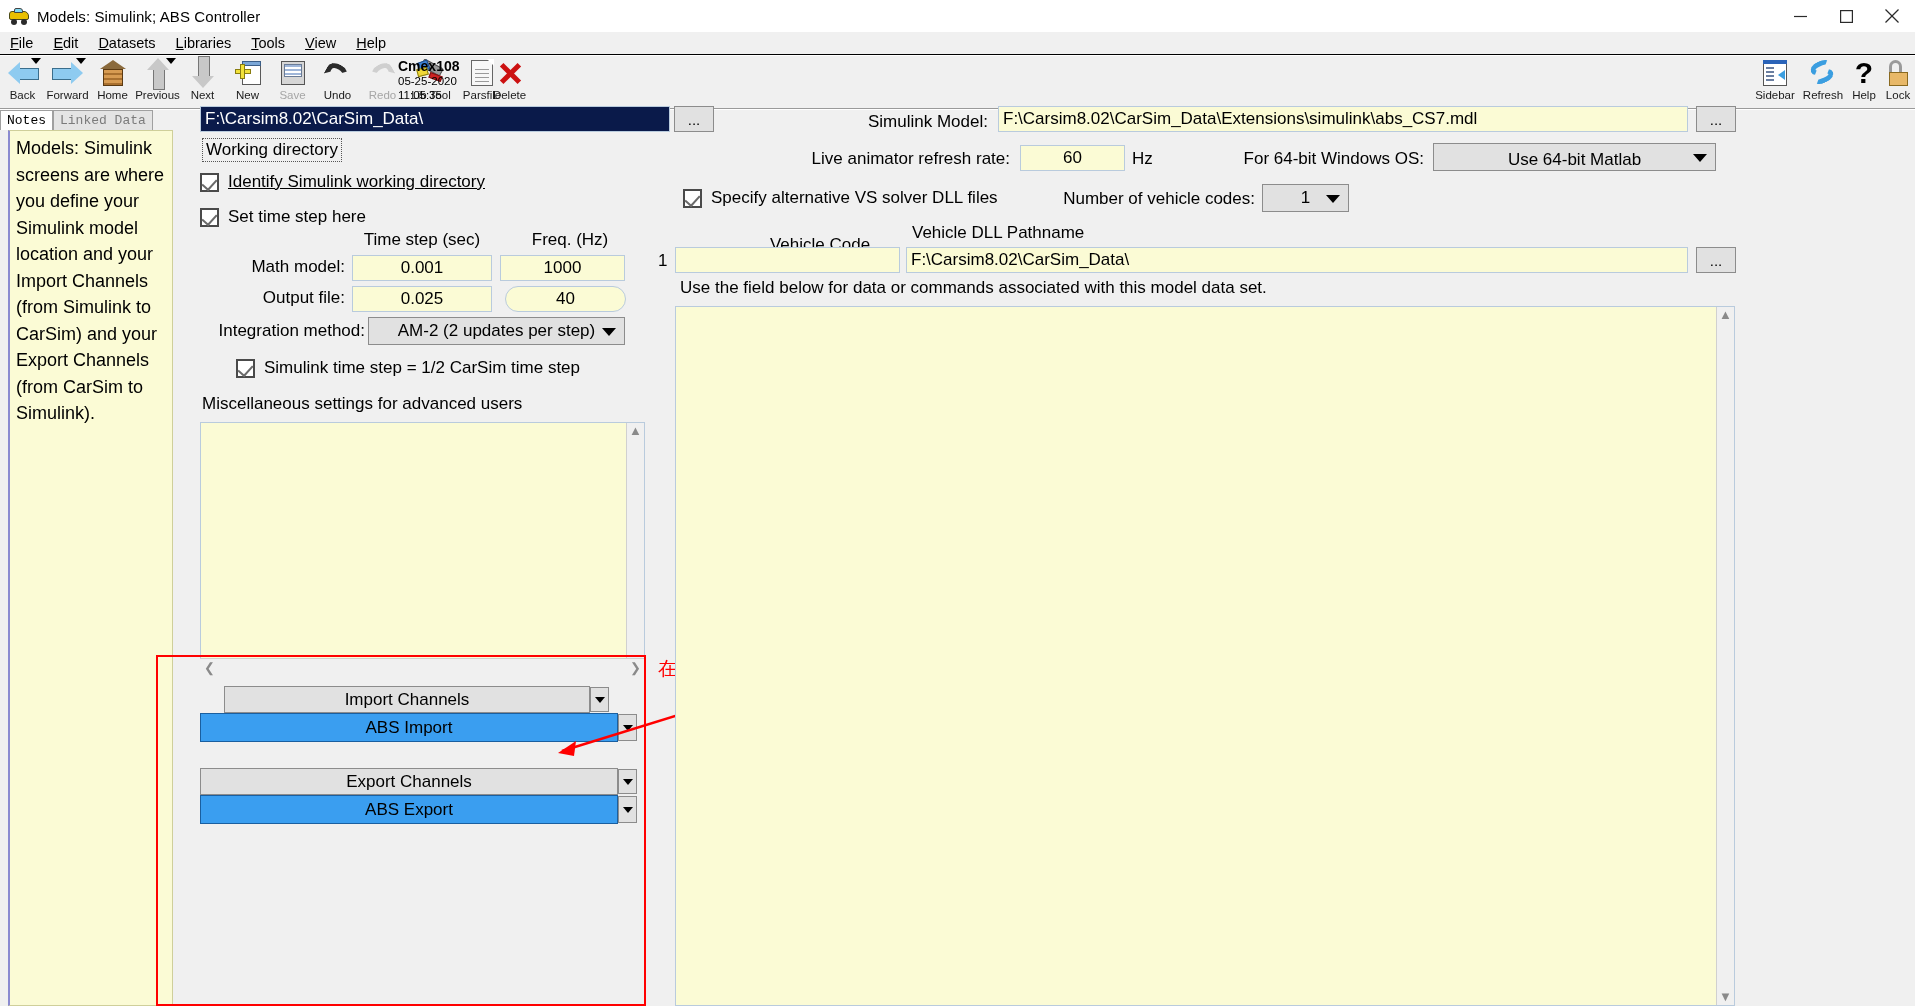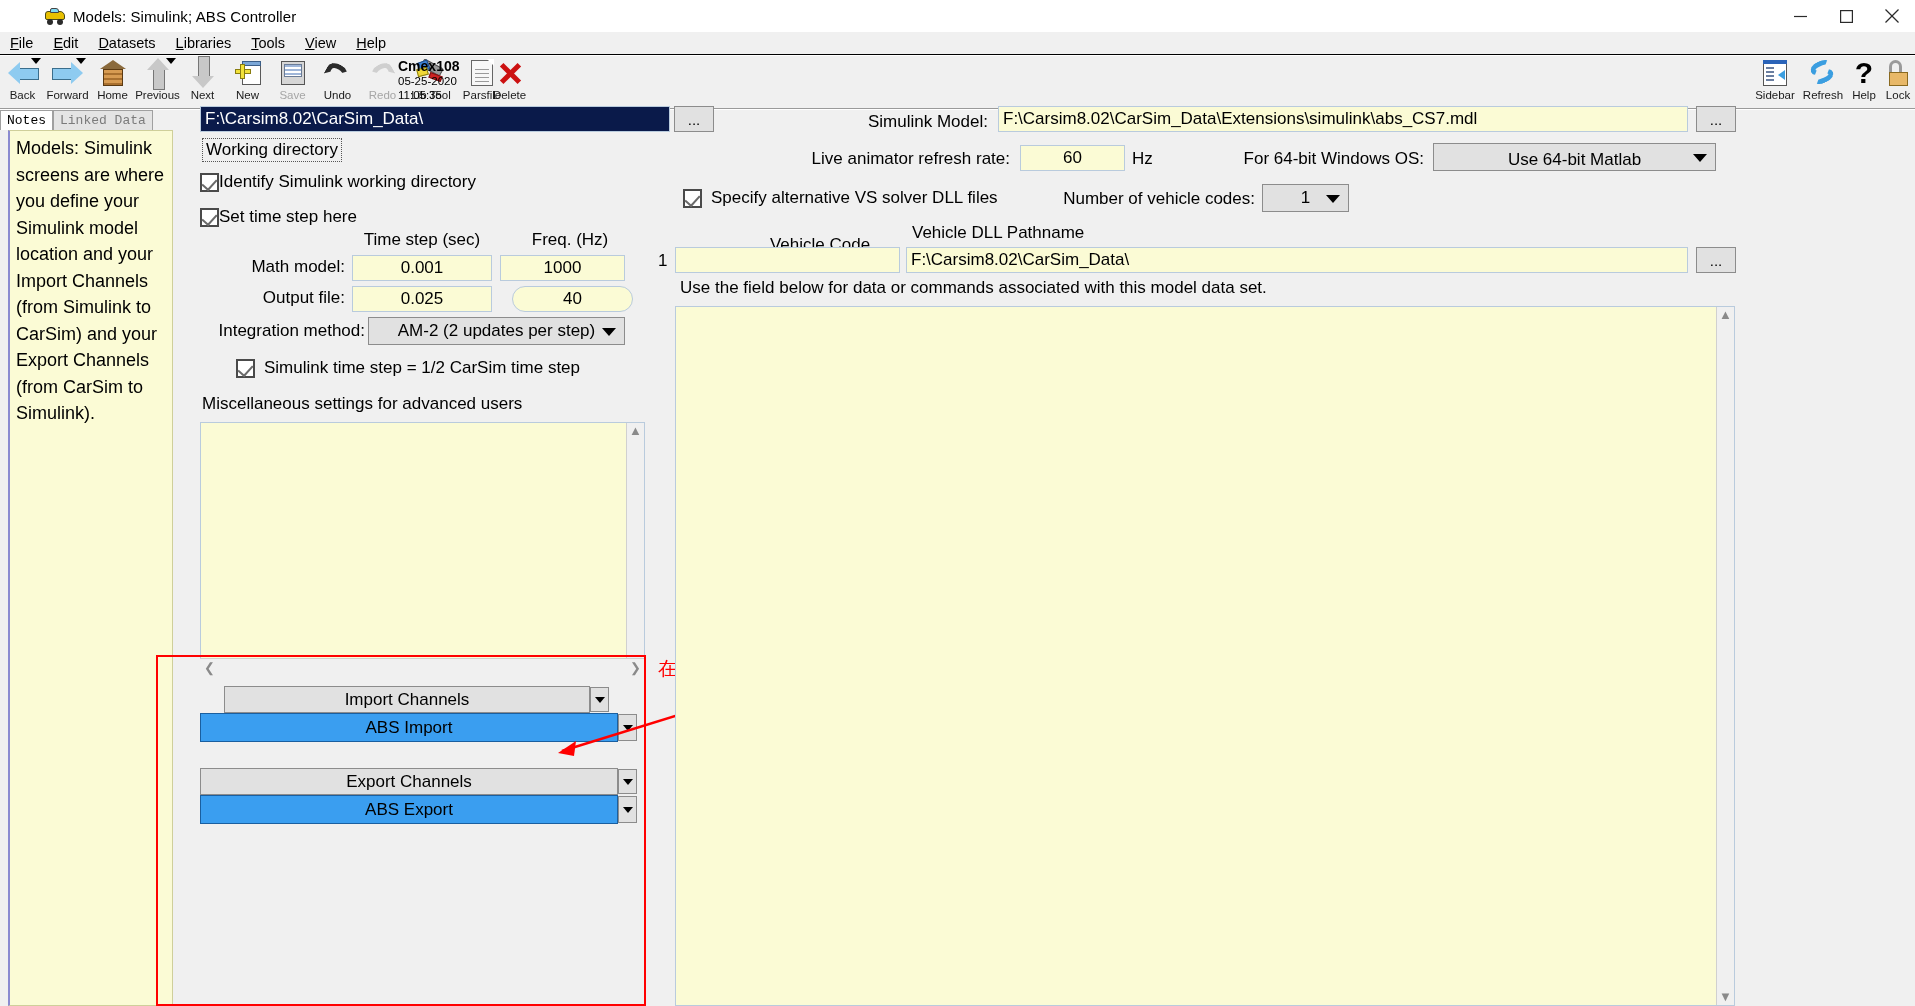--- a/index.html
+++ b/index.html
@@ -8,21 +8,21 @@
     width: 1915px; height: 1006px;
     overflow: hidden;
     font-family: "Liberation Sans", sans-serif;
     background: #ffffff;
   }
 
   
   .titlebar {
     position: absolute; top: 0; left: 0; width: 1915px; height: 32px;
     background: #ffffff;
-    display: flex; align-items: center; padding-left: 36px;
+    display: flex; align-items: center;
   }
   .titlebar-icon {
     width: 22px; height: 18px; margin-left: 8px; margin-right: 7px;
     position: relative;
   }
   .car-body {
     position: absolute; left: 1px; top: 4px; width: 20px; height: 9px;
     background: #e8c000; border: 1px solid #4a4a18; border-radius: 3px 5px 2px 2px;
   }
   .car-win {
@@ -513,40 +513,40 @@
 </div>
 
 <div class="main">
 
   <div class="fld sel" style="position:absolute; left:20px; top:-4px; width:470px;">F:\Carsim8.02\CarSim_Data\</div>
   <div class="btn-dots" style="position:absolute; left:494px; top:-4px;">...</div>
   <div style="position:absolute; left:22px; top:28px;">
     <span class="lbl dotted-lbl">Working directory</span>
   </div>
 
-  <div style="position:absolute; left:20px; top:62px; display:flex; align-items:center; ">
+  <div style="position:absolute; left:20px; top:62px; display:flex; align-items:center; gap:9px;text-decoration:underline;">
     <div class="chk on"></div>
     <span class="lbl">Identify Simulink working directory</span>
   </div>
 
-  <div style="position:absolute; left:20px; top:97px; display:flex; align-items:center; text-align:right;">
+  <div style="position:absolute; left:20px; top:97px; display:flex; align-items:center; gap:9px;text-align:right;">
     <div class="chk on"></div>
     <span class="lbl">Set time step here</span>
   </div>
 
   <div style="position:absolute; left:172px; top:120px; width:140px; text-align:center;" class="lbl">Time step (sec)</div>
   <div style="position:absolute; left:330px; top:120px; width:120px; text-align:center;" class="lbl">Freq. (Hz)</div>
 
   <div style="position:absolute; left:40px; top:147px; width:125px; text-align:right;" class="lbl">Math model:</div>
   <div class="fld center" style="position:absolute; left:172px; top:145px; width:140px;">0.001</div>
   <div class="fld center" style="position:absolute; left:320px; top:145px; width:125px;">1000</div>
 
   <div style="position:absolute; left:40px; top:178px; width:125px; text-align:right;" class="lbl">Output file:</div>
   <div class="fld center" style="position:absolute; left:172px; top:176px; width:140px;">0.025</div>
-  <div class="fld center" style="position:absolute; left:332px; top:176px; width:121px;border-radius:13px;">40</div>
+  <div class="fld center" style="position:absolute; left:325px; top:176px; width:121px;border-radius:13px;">40</div>
 
   <div style="position:absolute; left:35px; top:211px; width:150px; text-align:right;" class="lbl">Integration method:</div>
   <div class="combo" style="position:absolute; left:188px; top:207px; width:257px;">
     <span>AM-2 (2 updates per step)</span>
     <span class="cv"></span>
   </div>
 
   <div style="position:absolute; left:56px; top:248px; display:flex; align-items:center; gap:9px;">
     <div class="chk on"></div>
     <span class="lbl">Simulink time step = 1/2 CarSim time step</span>

